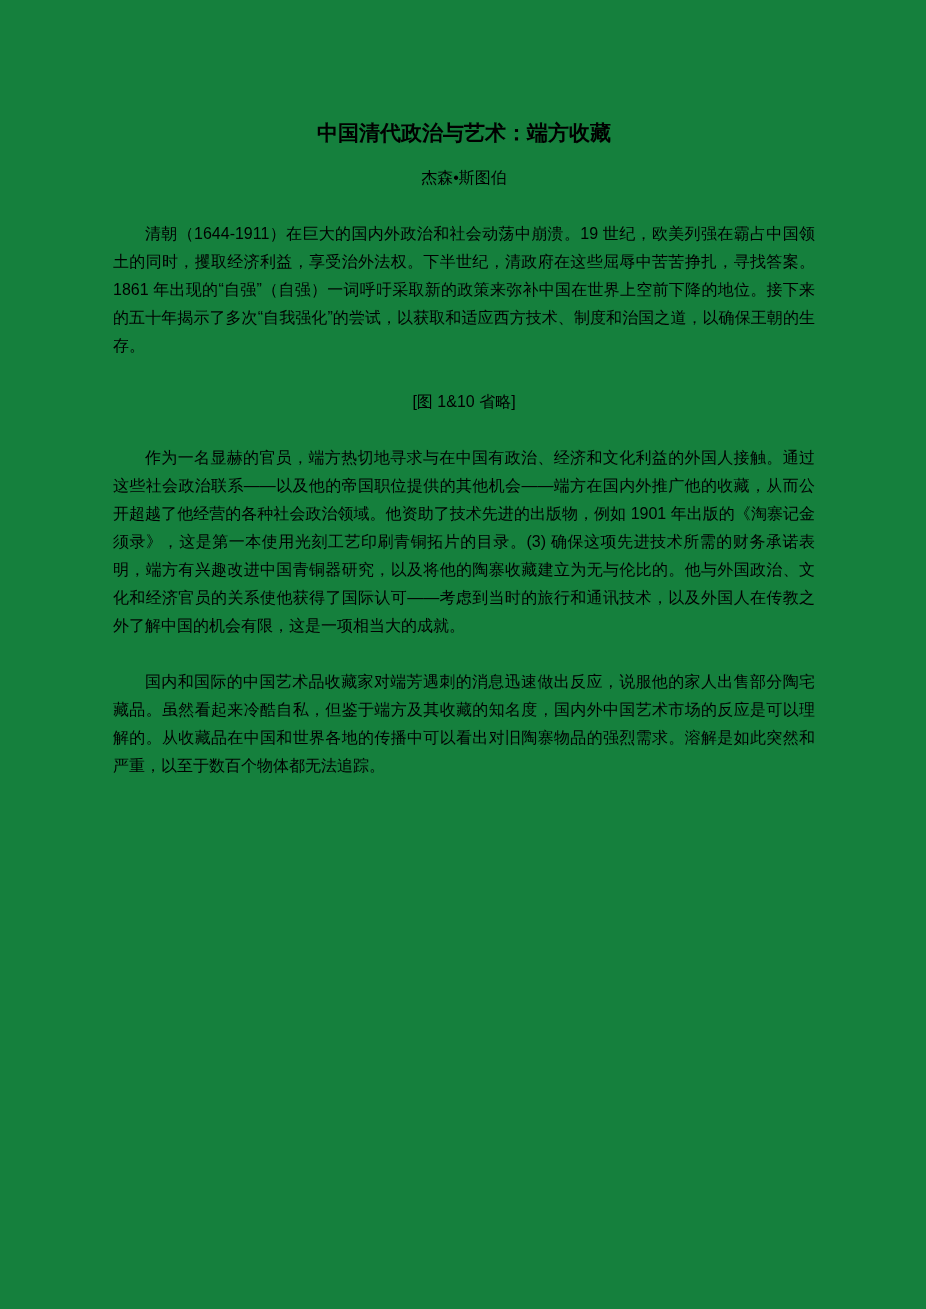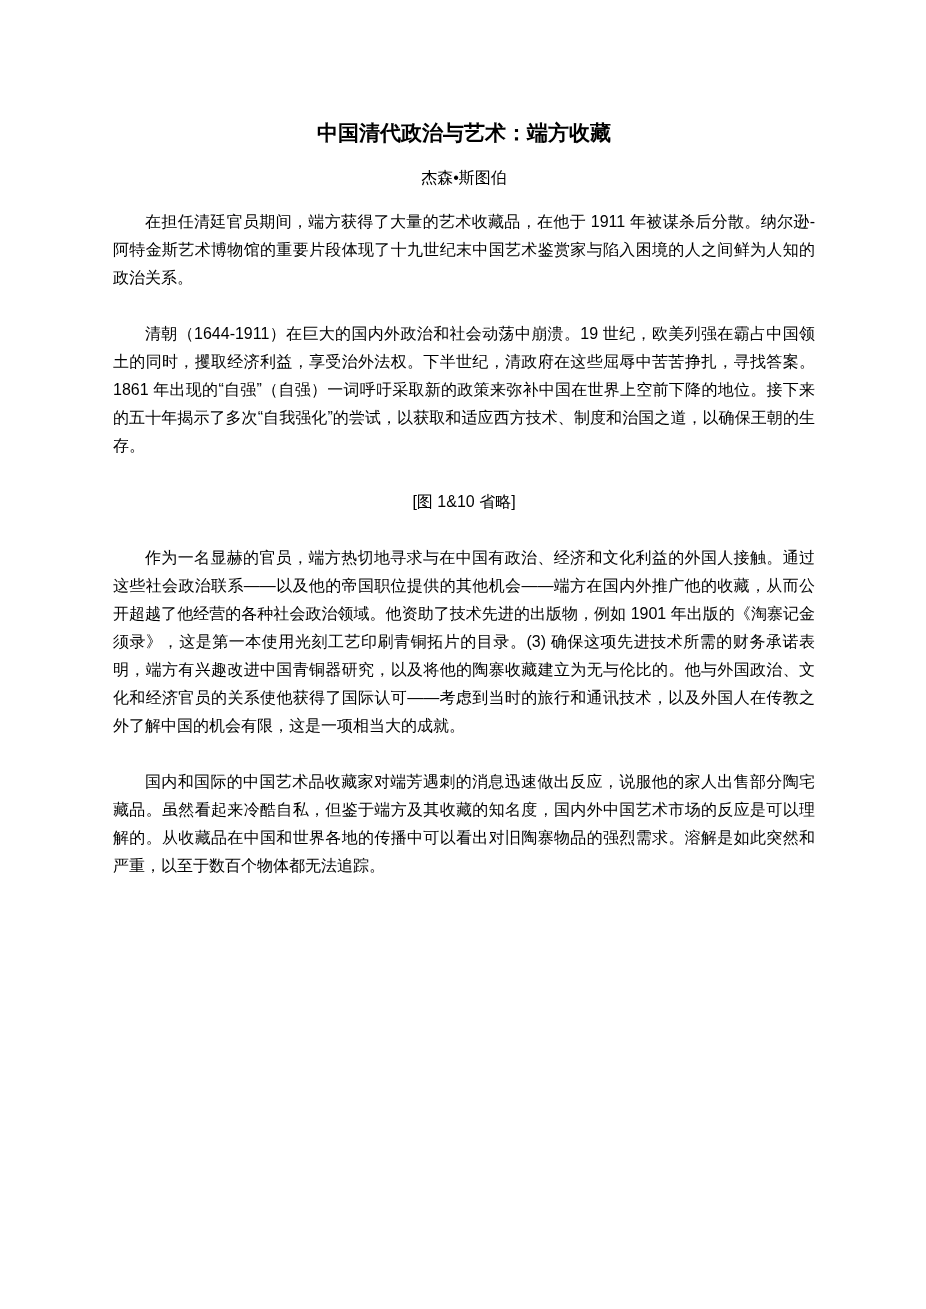--- a/index.html
+++ b/index.html
@@ -5,21 +5,21 @@
   html, body {
     margin: 0;
     padding: 0;
     background: #e8e8e8;
   }
   .page {
     position: relative;
     width: 926px;
     height: 1309px;
     margin: 0 auto;
-    background: #ffffff;
+    background: #15803d;
     box-sizing: border-box;
     padding: 118px 111px 40px 113px;
     color: #000000;
     
     font-family: "Liberation Sans", serif;
     overflow: hidden;
   }
   .doc-title {
     font-size: 21px;
     line-height: 30px;
@@ -53,21 +53,20 @@
 </style>
 </head>
 <body>
 
 <div class="page">
 
   <h1 class="doc-title">中国清代政治与艺术：端方收藏</h1>
 
   <div class="doc-author">杰森•斯图伯</div>
 
-  <p class="body-para first">在担任清廷官员期间，端方获得了大量的艺术收藏品，在他于 1911 年被谋杀后分散。纳尔逊-阿特金斯艺术博物馆的重要片段体现了十九世纪末中国艺术鉴赏家与陷入困境的人之间鲜为人知的政治关系。</p>
 
   <p class="body-para">清朝（1644-1911）在巨大的国内外政治和社会动荡中崩溃。19 世纪，欧美列强在霸占中国领土的同时，攫取经济利益，享受治外法权。下半世纪，清政府在这些屈辱中苦苦挣扎，寻找答案。1861 年出现的“自强”（自强）一词呼吁采取新的政策来弥补中国在世界上空前下降的地位。接下来的五十年揭示了多次“自我强化”的尝试，以获取和适应西方技术、制度和治国之道，以确保王朝的生存。</p>
 
 
 
   <p class="note-para">[图 1&amp;10 省略]</p>
 
   <p class="body-para">作为一名显赫的官员，端方热切地寻求与在中国有政治、经济和文化利益的外国人接触。通过这些社会政治联系——以及他的帝国职位提供的其他机会——端方在国内外推广他的收藏，从而公开超越了他经营的各种社会政治领域。他资助了技术先进的出版物，例如 1901 年出版的《淘寨记金须录》，这是第一本使用光刻工艺印刷青铜拓片的目录。(3) 确保这项先进技术所需的财务承诺表明，端方有兴趣改进中国青铜器研究，以及将他的陶寨收藏建立为无与伦比的。他与外国政治、文化和经济官员的关系使他获得了国际认可——考虑到当时的旅行和通讯技术，以及外国人在传教之外了解中国的机会有限，这是一项相当大的成就。</p>
 
 

